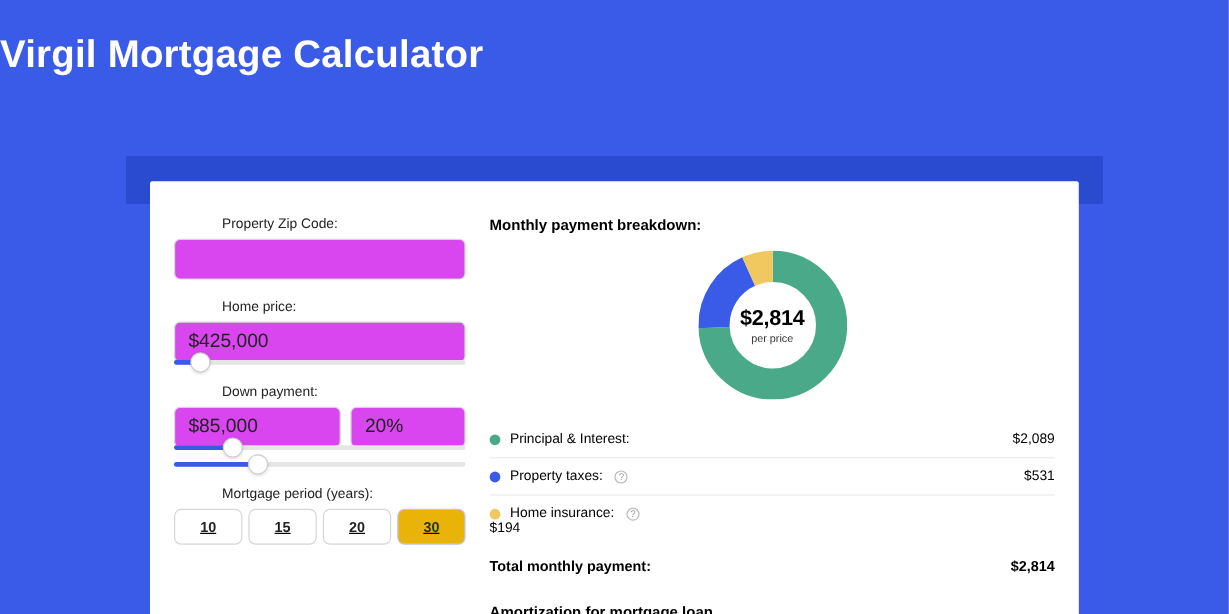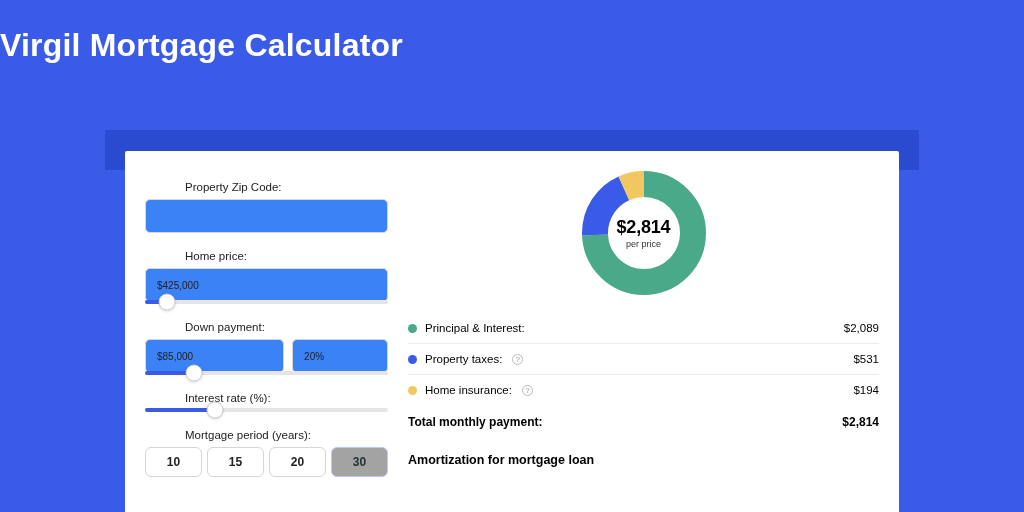--- a/index.html
+++ b/index.html
@@ -39,23 +39,23 @@
   .right { flex: 1; min-width: 0; }
 
   .lbl { font-size: 11.5px; color: #222; margin: 5px 0 6px; padding-left: 40px; }
   .lbl:first-child { margin-top: 12px; }
 
   .field {
     width: 100%;
     height: 34px;
     border: 1px solid #d6d6d6;
     border-radius: 5px;
-    background: #3b82f6;
+    background: #d946ef;
     padding: 0 11px;
-    font-size: 10px;
+    font-size: 16px;
     color: #222;
     display: flex;
     align-items: center;
   }
   .row2 { display: flex; gap: 8px; }
   .row2 .field:first-child { flex: 1.6; }
   .row2 .field:last-child { flex: 1; }
 
   .slider {
     position: relative;
@@ -65,46 +65,46 @@
     margin-top: -2px;
   }
   .slider .track { position: absolute; top: 0; bottom: 0; left: 0; background: #3a5ae8; border-radius: 2px; }
   .slider .thumb {
     position: absolute; top: 50%; transform: translate(-50%,-50%);
     width: 17px; height: 17px; background: #fff; border: 1px solid #ccc;
     border-radius: 50%; box-shadow: 0 1px 3px rgba(0,0,0,.15);
   }
   .gap { height: 12px; }
 
-  .pills { display: flex; gap: 5px; }
+  .pills { display: flex; gap: 5px; text-decoration: underline; }
   .pill {
     flex: 1; height: 30px; border: 1px solid #d6d6d6; background: #fff;
     border-radius: 6px; display: flex; align-items: center; justify-content: center;
     font-size: 12px; font-weight: 600; color: #222;
   }
-  .pill.active { background: #a3a3a3; border-color: #b9c8ff; color: #233; }
+  .pill.active { background: #eab308; border-color: #b9c8ff; color: #233; }
 
   
   .breakdown-title { font-size: 12.5px; font-weight: 700; margin: 12px 0 12px; }
 
   .donut-wrap { display: flex; justify-content: center; padding: 2px 0 18px; }
   .donut { position: relative; width: 124px; height: 124px; }
   .donut svg { transform: rotate(-90deg); }
   .donut-center {
     position: absolute; inset: 0; display: flex; flex-direction: column;
     align-items: center; justify-content: center;
   }
   .donut-amt { font-size: 18px; font-weight: 800; letter-spacing: -0.2px; }
   .donut-sub { font-size: 9px; color: #333; margin-top: 1px; }
 
   .legend-row {
     display: flex; justify-content: space-between;
     font-size: 11.5px; padding: 9px 0; border-bottom: 1px solid #ececec;
   }
-  .legend-row:last-of-type { border-bottom: none; }
+  .legend-row:last-of-type { border-bottom: none; flex-direction: column; }
   .legend-left { display: flex; align-items: center; gap: 8px; }
   .dot { width: 9px; height: 9px; border-radius: 50%; }
   .info-icon { display:inline-flex; width:11px; height:11px; border:1px solid #bbb; border-radius:50%;
     font-size:8px; color:#999; align-items:center; justify-content:center; margin-left:2px;}
   .legend-val { font-weight: 400; }
 
   .total-row { display:flex; justify-content:space-between; font-size:12px; font-weight:700; padding: 10px 0 0; }
 
   .amort-title { font-size: 12.5px; font-weight:700; margin-top: 24px; }
 </style>
@@ -134,38 +134,38 @@
     <div class="row2">
       <div class="field">$85,000</div>
       <div class="field">20%</div>
     </div>
     <div class="slider">
       <div class="track" style="width:20%"></div>
       <div class="thumb" style="left:20%"></div>
     </div>
 
     <div class="gap"></div>
-    <div class="lbl">Interest rate (%):</div>
     <div class="slider">
       <div class="track" style="width:29%"></div>
       <div class="thumb" style="left:29%"></div>
     </div>
 
     <div class="gap"></div>
     <div class="lbl">Mortgage period (years):</div>
     <div class="pills" id="pills">
         <div class="pill">10</div>
         <div class="pill">15</div>
         <div class="pill">20</div>
         <div class="pill active">30</div>
       </div>
 
   </div>
 
   <div class="right">
+    <div class="breakdown-title">Monthly payment breakdown:</div>
 
     <div class="donut-wrap">
       <div class="donut">
         <svg id="donut-svg" width="124" height="124" viewBox="0 0 124 124">
             <circle cx="62" cy="62" r="49" fill="none" stroke="#49a989" stroke-width="26" stroke-dasharray="228.55477300220667 307.8760800517997" stroke-dashoffset="0"></circle>
             <circle cx="62" cy="62" r="49" fill="none" stroke="#3a5ae8" stroke-width="26" stroke-dasharray="58.09601937011573 307.8760800517997" stroke-dashoffset="-228.55477300220667"></circle>
             <circle cx="62" cy="62" r="49" fill="none" stroke="#f1c75f" stroke-width="26" stroke-dasharray="21.225287679477304 307.8760800517997" stroke-dashoffset="-286.6507923723224"></circle>
           </svg>
         <div class="donut-center">
           <div class="donut-amt">$2,814</div>

